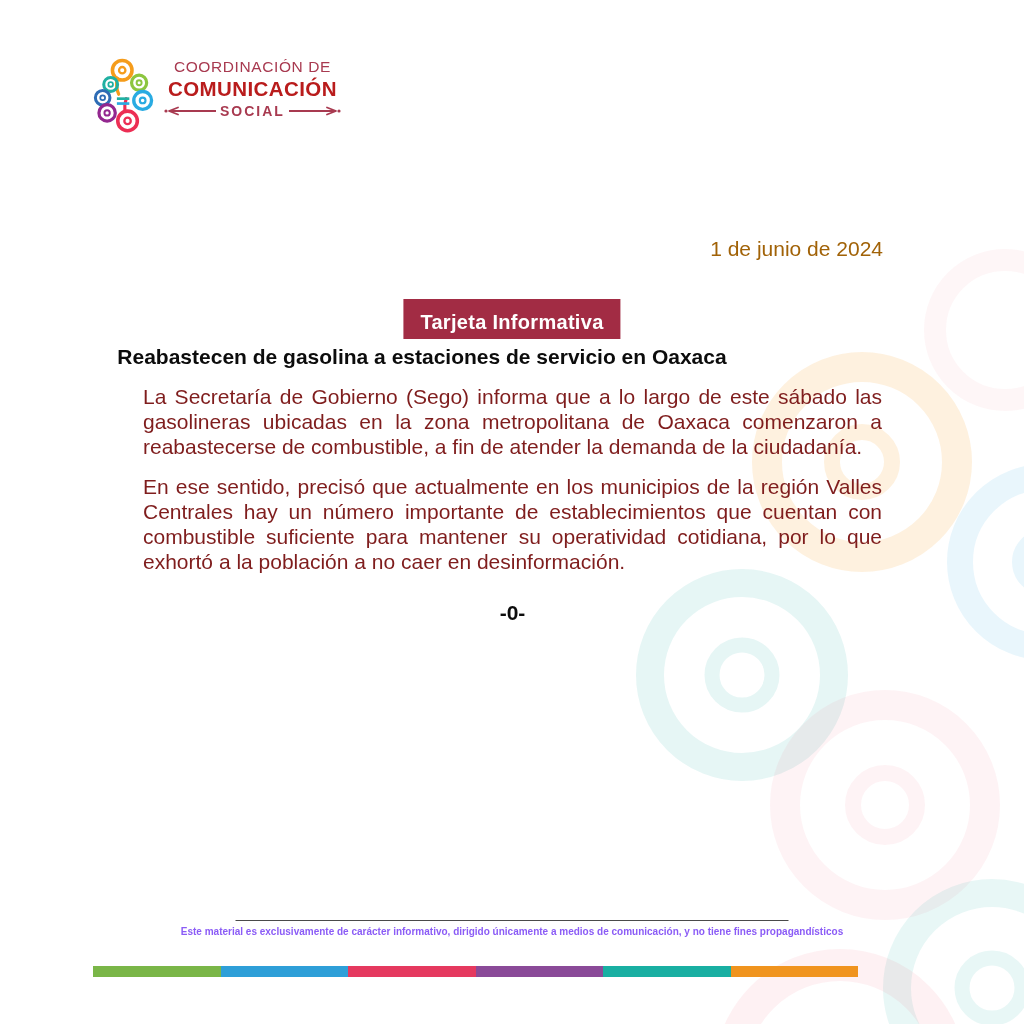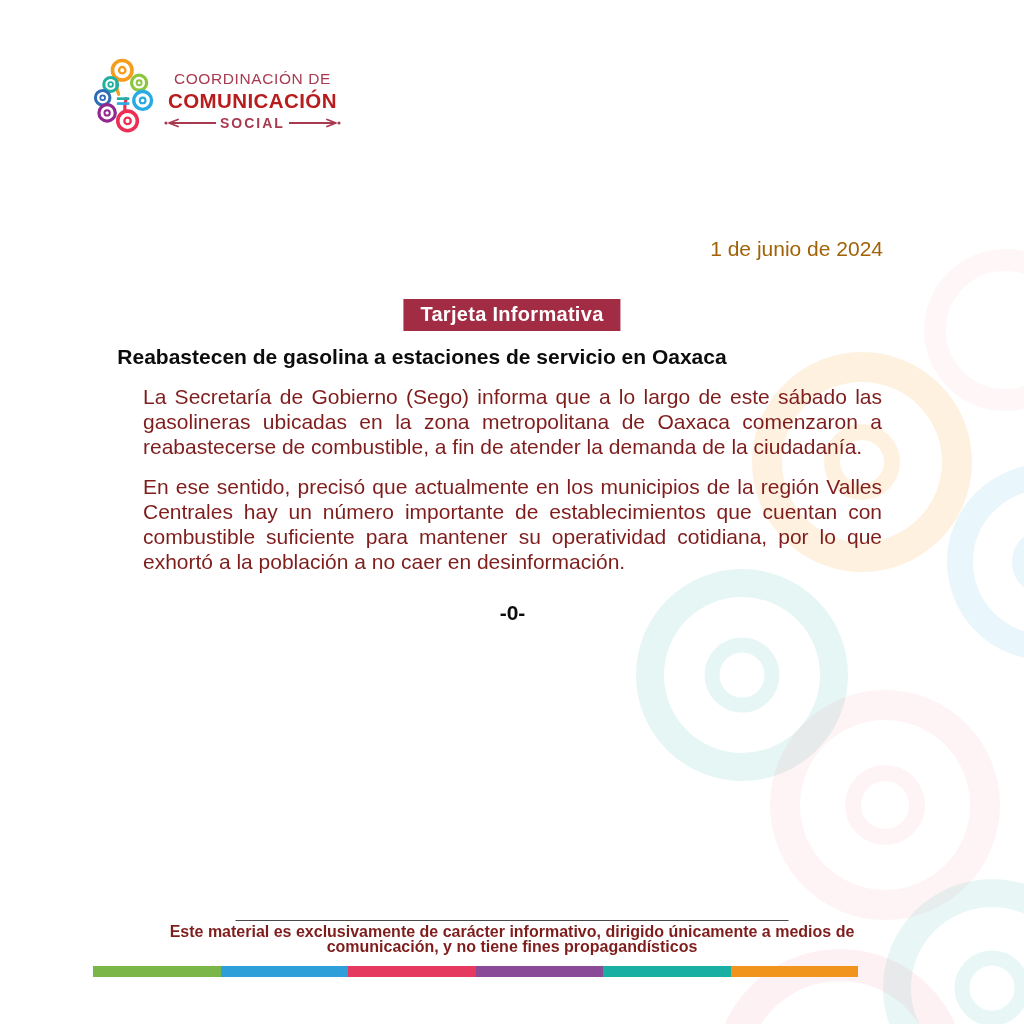--- a/index.html
+++ b/index.html
@@ -6,53 +6,53 @@
   body{
     width:1024px;height:1024px;position:relative;overflow:hidden;
     background:#ffffff;
     font-family:"Liberation Sans","DejaVu Sans",sans-serif;
   }
   
   .watermark{position:absolute;top:0;left:0;width:1024px;height:1024px;z-index:0;pointer-events:none;}
   
   .logo{position:absolute;top:56px;left:92px;display:flex;align-items:flex-start;z-index:2;}
   .logo-icon{width:64px;height:80px;flex:0 0 auto;}
-  .logo-text{margin-left:8px;margin-top:14px;text-align:center;}
+  .logo-text{margin-left:8px;margin-top:2px;text-align:center;}
   .logo-line1{font-size:15.5px;letter-spacing:0.6px;color:#A83A50;font-weight:500;white-space:nowrap;}
   .logo-line2{font-size:20.5px;letter-spacing:0.4px;color:#b91c1c;font-weight:800;white-space:nowrap;margin-top:1px;}
   .logo-line3{display:flex;align-items:center;justify-content:center;margin-top:2px;gap:4px;}
   .logo-social{font-size:14px;letter-spacing:2px;color:#A83A50;font-weight:600;}
   
   .date{position:absolute;top:237px;right:141px;font-size:21px;color:#a16207;z-index:2;}
   
   .banner{
     position:absolute;top:299px;left:50%;transform:translateX(-50%);
     color:#ffffff;font-size:20px;font-weight:700;letter-spacing:0.3px;
-    padding:4px 17px 5px 17px;white-space:nowrap;z-index:2;
+    padding:12px 17px 5px 17px;white-space:nowrap;z-index:2;
   }
   
   .title{
     position:absolute;top:345px;left:0;width:844px;text-align:center;
     font-size:21px;font-weight:700;color:#0c0c0c;z-index:2;
   }
   
   .body-text{position:absolute;top:384px;left:143px;width:739px;z-index:2;}
   .body-text p{
     margin:0 0 15px 0;font-size:21px;line-height:25px;color:#7f1d1d;
     text-align:justify;text-justify:inter-word;
   }
   .end-mark{margin-top:27px;text-align:center;font-size:21px;font-weight:700;color:#0c0c0c;}
   
   .footer-rule{
     position:absolute;top:920px;left:50%;transform:translateX(-50%);
     width:553px;border-top:1.6px solid #4a4a4a;z-index:2;
   }
   .disclaimer{
     position:absolute;top:925px;left:127px;width:770px;text-align:center;
-    font-size:16px;line-height:14.5px;font-weight:700;color:#7f1d1d;z-index:2;
+    font-size:10px;line-height:14.5px;font-weight:700;color:#8b5cf6;z-index:2;
   }
   .color-bar{
     position:absolute;top:966px;left:93px;width:765px;height:11px;
     display:flex;z-index:2;
   }
   .color-bar .seg{flex:1 1 0;}
 </style>
 </head>
 <body>
 

